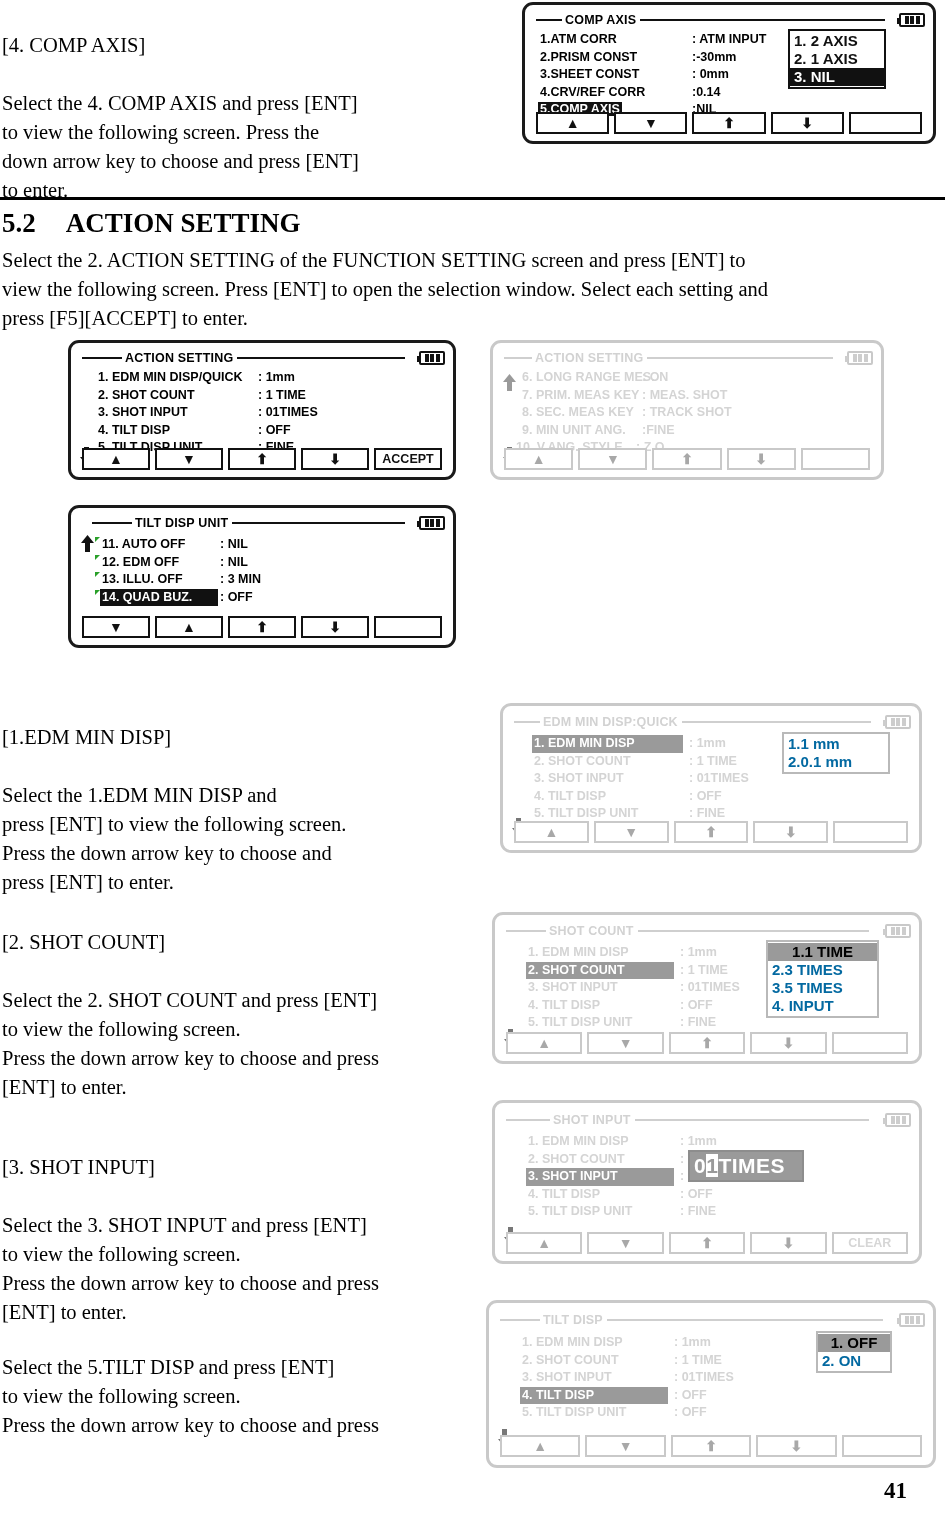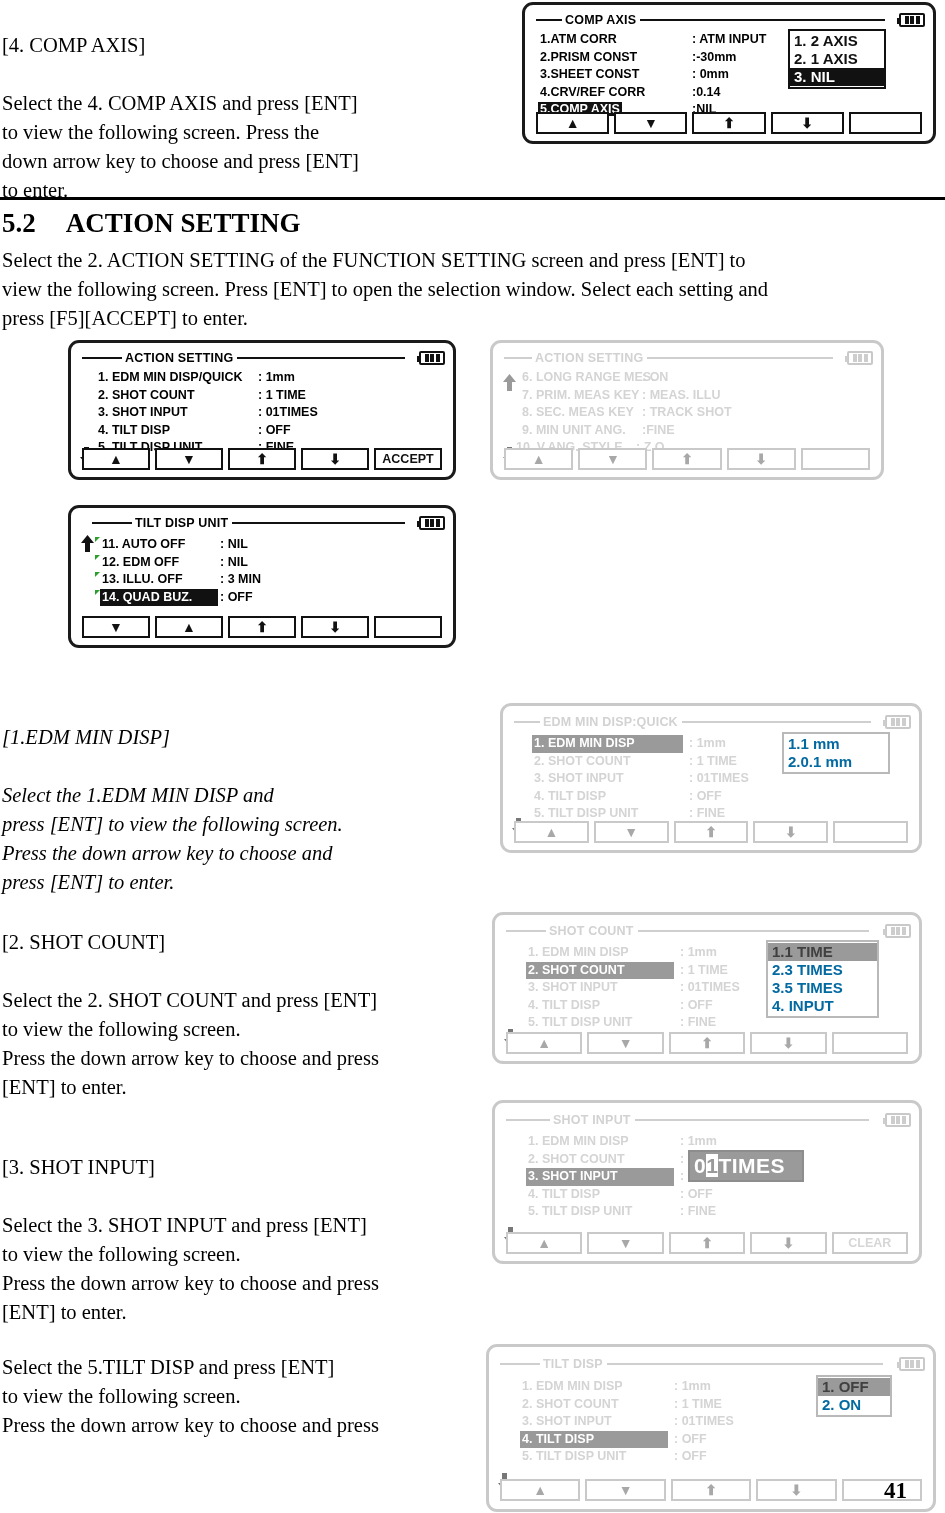--- a/index.html
+++ b/index.html
@@ -163,21 +163,21 @@
     border:2px solid #111;
     font-weight:bold;
     font-size:15px;
     line-height:18px;
     padding:1px 0 1px 0;
   }
   .faded-popup{border-color:#b9b9b9;}
   .popup .opt{padding:0 4px;white-space:nowrap;color:#111;}
   .popup .opt.sel{background:#111;color:#fff;}
   .popup.faded-popup .opt{color:#0369a1;}
-  .popup.faded-popup .opt.sel{background:#9a9a9a;color:#404040;}
+  .popup.faded-popup .opt.sel{background:#9a9a9a;color:#000000;text-align:center;}
 
   
   .inputbox{
     position:absolute;
     box-sizing:border-box;
     background:#9a9a9a;
     border:2px solid #8d8d8d;
     color:#fff;
     font-weight:bold;
     font-size:21px;
@@ -348,21 +348,21 @@
           <i></i>
         </div>
 
       <div class="rows" style="top:22px;left:24px;right:8px;">
         <div class="row">
           <span class="lbl" style="width:120px;">6. LONG RANGE MES.</span>
           <span class="val">: ON</span>
         </div>
         <div class="row">
           <span class="lbl" style="width:120px;">7. PRIM. MEAS KEY</span>
-          <span class="val">: MEAS. ILLU</span>
+          <span class="val">: MEAS. SHOT</span>
         </div>
         <div class="row">
           <span class="lbl" style="width:120px;">8. SEC. MEAS KEY</span>
           <span class="val">: TRACK SHOT</span>
         </div>
         <div class="row">
           <span class="lbl" style="width:120px;">9.  MIN UNIT ANG.</span>
           <span class="val">:FINE</span>
         </div>
         <div class="row">
@@ -457,21 +457,21 @@
         <div class="key">
             <span class="gl">⬇</span>
           </div>
         <div class="key">
             <span class="gl"></span>
           </div>
       </div>
     </div>
   </div>
 
-  <div class="abs prose" style="left:2px;top:694px;width:470px;font-style:italic;">
+  <div class="abs prose" style="left:2px;top:694px;width:470px;">
     <div>[1.EDM MIN DISP]</div>
     <div>Select the 1.EDM MIN DISP and
 press [ENT] to view the following screen.
 Press the down arrow key to choose and
 press [ENT] to enter.</div>
   </div>
 
   <div class="lcd faded" style="left:500px;top:703px;width:422px;height:150px;">
     <div class="lcd-inner">
       <div class="lcd-title" style="top:5px;left:6px;right:40px;">
@@ -689,21 +689,21 @@
       </div>
     </div>
   </div>
 
   <div class="abs prose" style="left:2px;top:1324px;width:470px;">
     <div>Select the 5.TILT DISP and press [ENT]
 to view the following screen.
 Press the down arrow key to choose and press</div>
   </div>
 
-  <div class="lcd faded" style="left:486px;top:1300px;width:450px;height:168px;margin-top:44px;">
+  <div class="lcd faded" style="left:486px;top:1300px;width:450px;height:168px;">
     <div class="lcd-inner">
       <div class="lcd-title" style="top:6px;left:6px;right:42px;">
         <span class="tl" style="width:40px;"></span>
         <span class="tt">TILT DISP</span>
         <span class="tr"></span>
       </div>
       <div class="batt" style="right:3px;top:6px;">
           <i></i>
           <i></i>
           <i></i>

